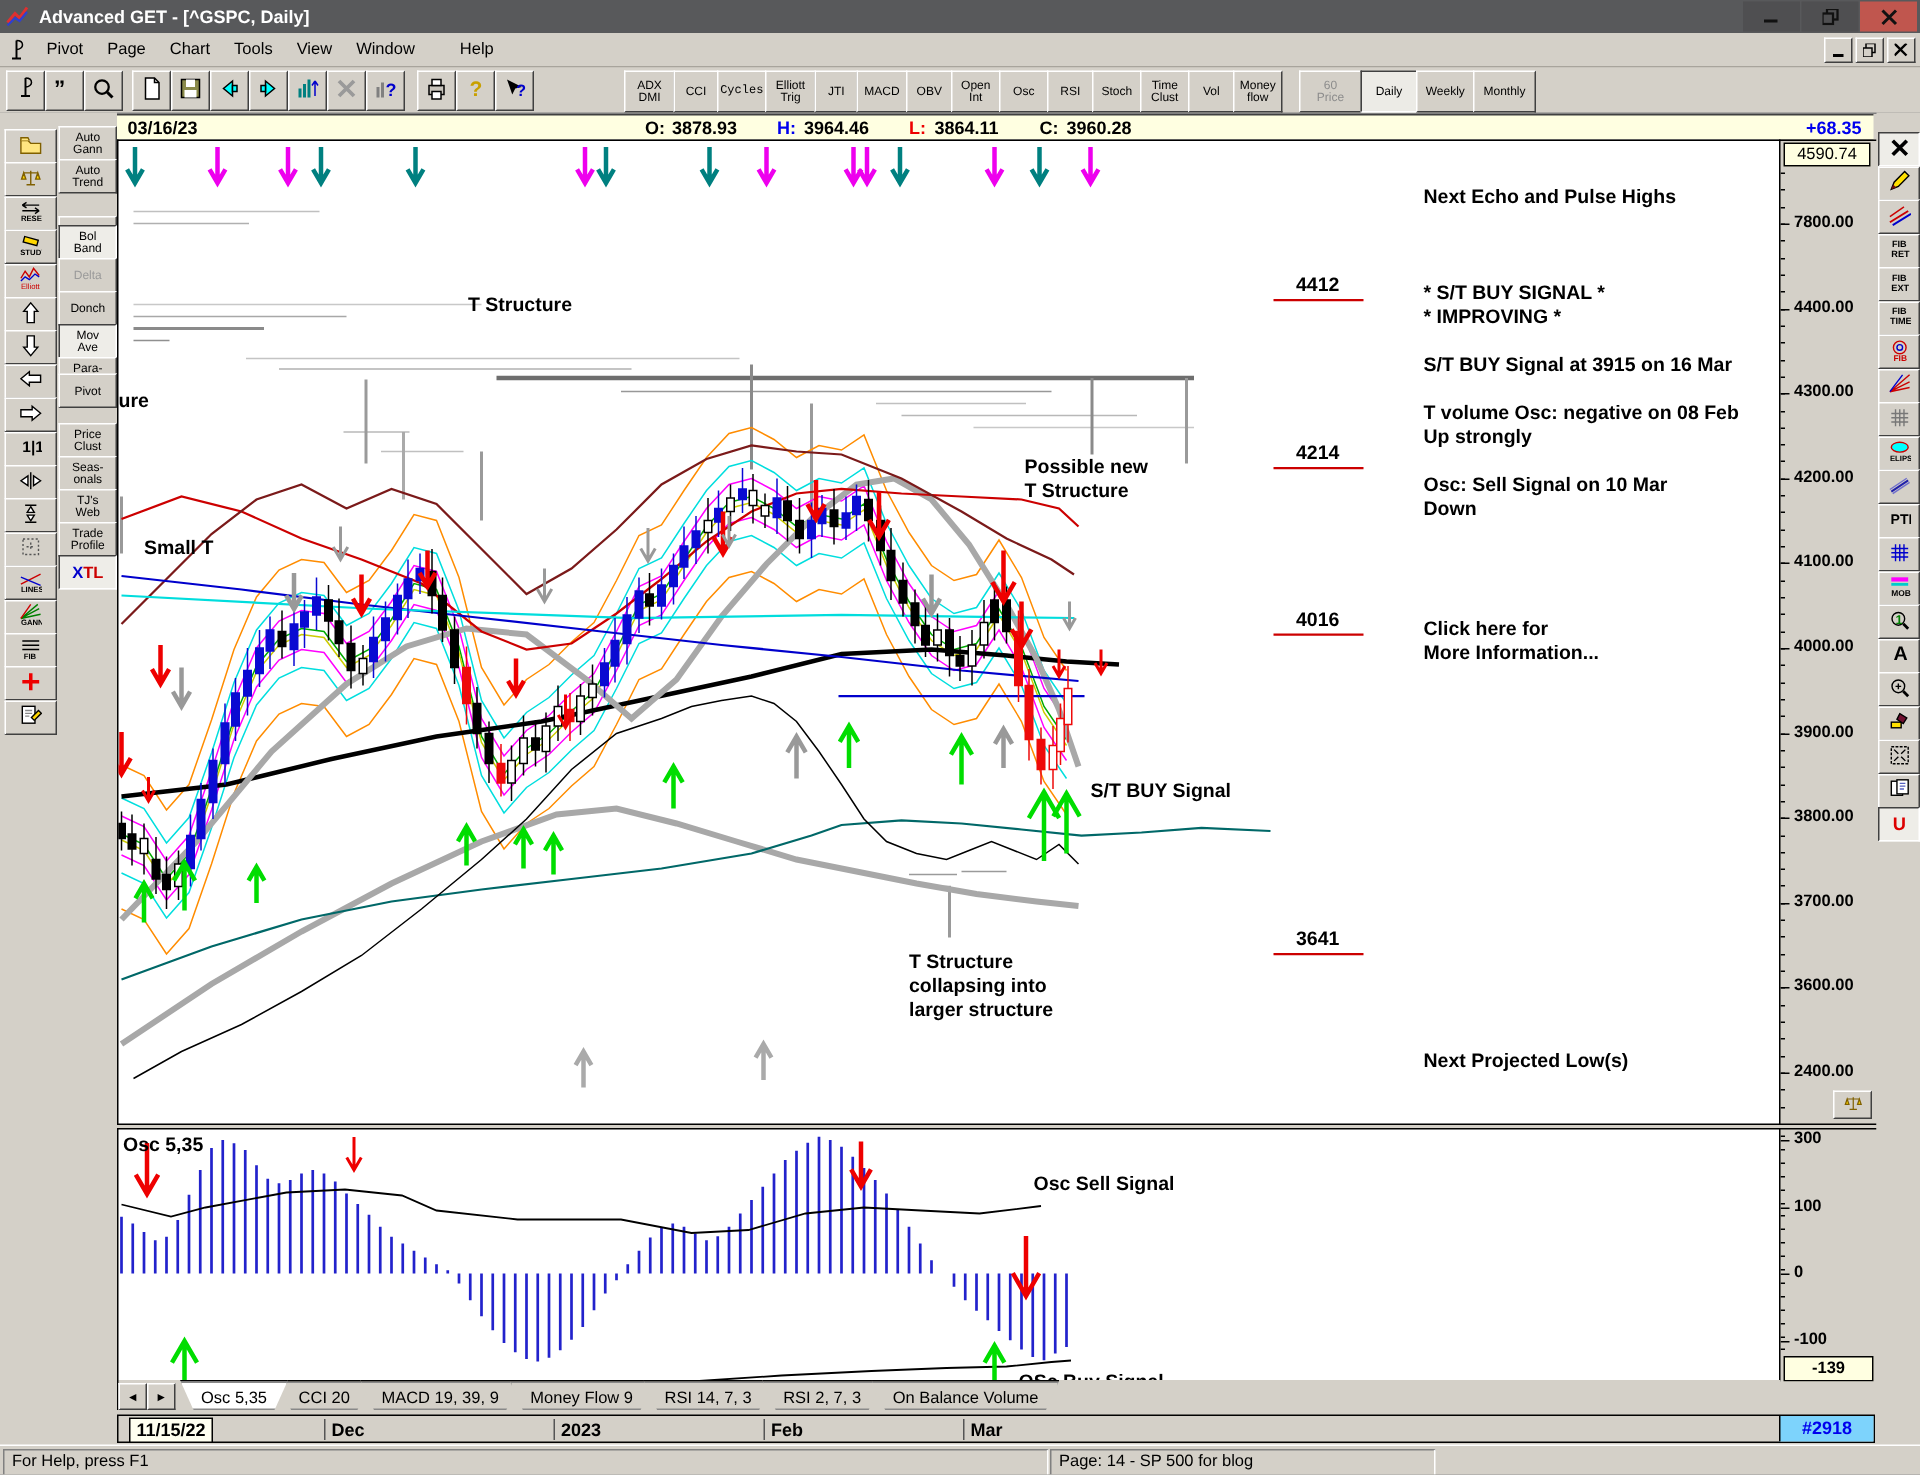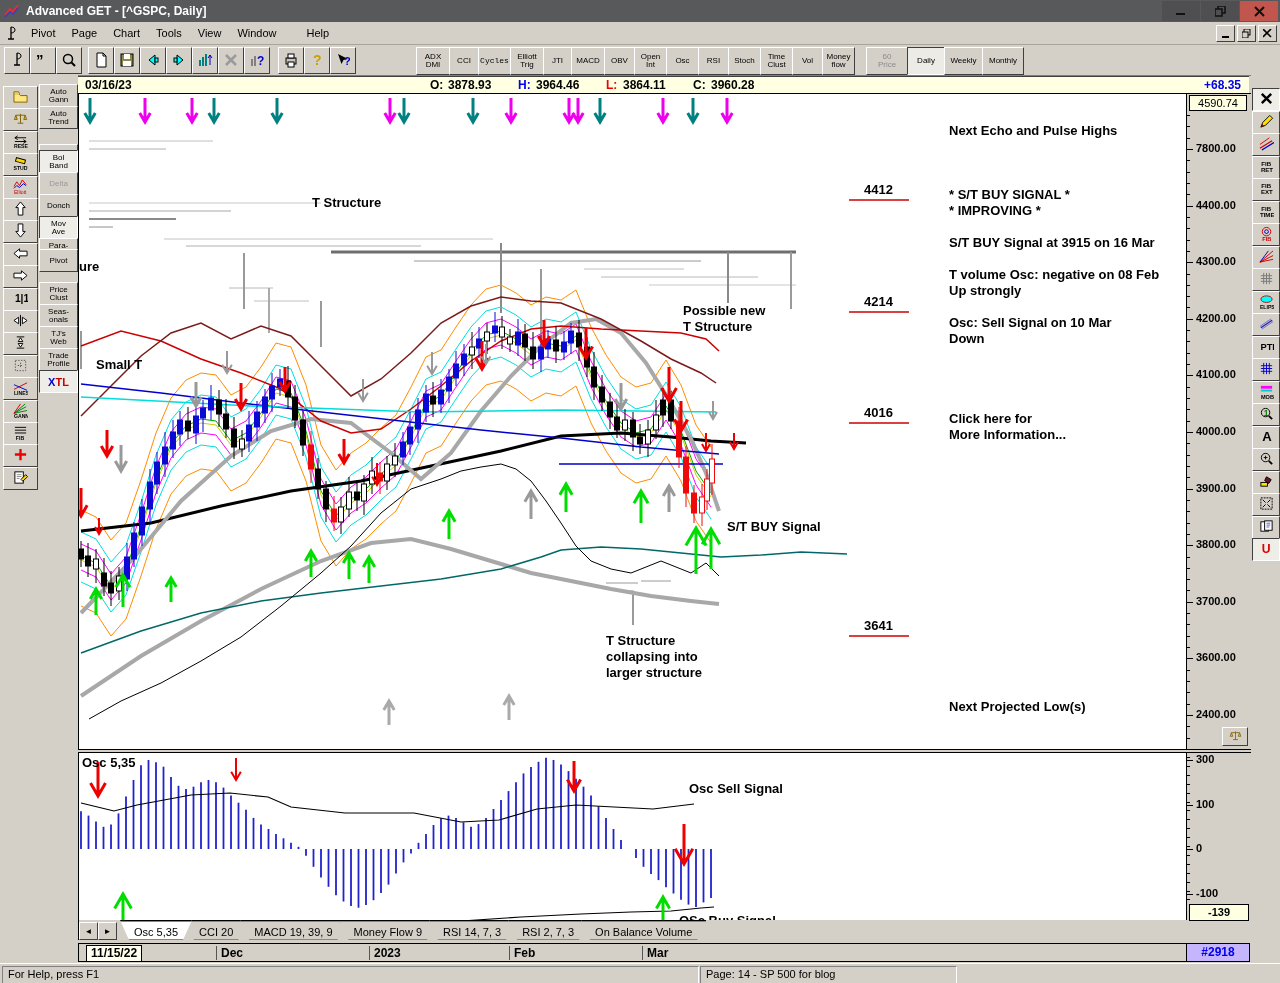--- a/index.html
+++ b/index.html
@@ -73,21 +73,21 @@
   .tab{padding:2px 14px 0 14px;margin-left:-7px;font-size:11px;background:#d4d0c8;
        clip-path:polygon(0 0,100% 0,calc(100% - 9px) 100%,9px 100%);
        border-top:1px solid #000;display:flex;align-items:center;white-space:nowrap;box-shadow:inset 0 0 0 1px #888;}
   .tab.active{background:#fff;font-weight:normal;z-index:3;}
   
   .date-axis{position:absolute;left:78px;top:943px;width:1172px;height:19px;background:#d4d0c8;
              border:1px solid #000;box-sizing:border-box;font-weight:bold;font-size:12px;}
   .date-box{position:absolute;left:7px;top:1px;height:15px;padding:0 4px;background:#fffff0;border:1px solid #000;
             line-height:15px;}
   .date-label{position:absolute;top:2px;border-left:1px solid #555;padding-left:4px;height:14px;line-height:14px;}
-  .barnum-box{position:absolute;right:0;top:0;width:62px;height:17px;background:#c4b5fd;border-left:1px solid #000;
+  .barnum-box{position:absolute;right:0;top:0;width:62px;height:17px;background:#7dd3fc;border-left:1px solid #000;
               color:#0000ee;text-align:center;line-height:17px;}
   
   .statusbar{position:absolute;left:0;top:963px;width:1280px;height:20px;background:#d4d0c8;border-top:1px solid #fff;}
   .sb-panel{position:absolute;top:2px;height:15px;border:1px solid;border-color:#808080 #fff #fff #808080;
             padding:1px 5px;font-size:11px;line-height:13px;background:#d4d0c8;}
   svg text{font-family:"Liberation Sans",sans-serif;}
 </style>
 </head>
 <body>
 

